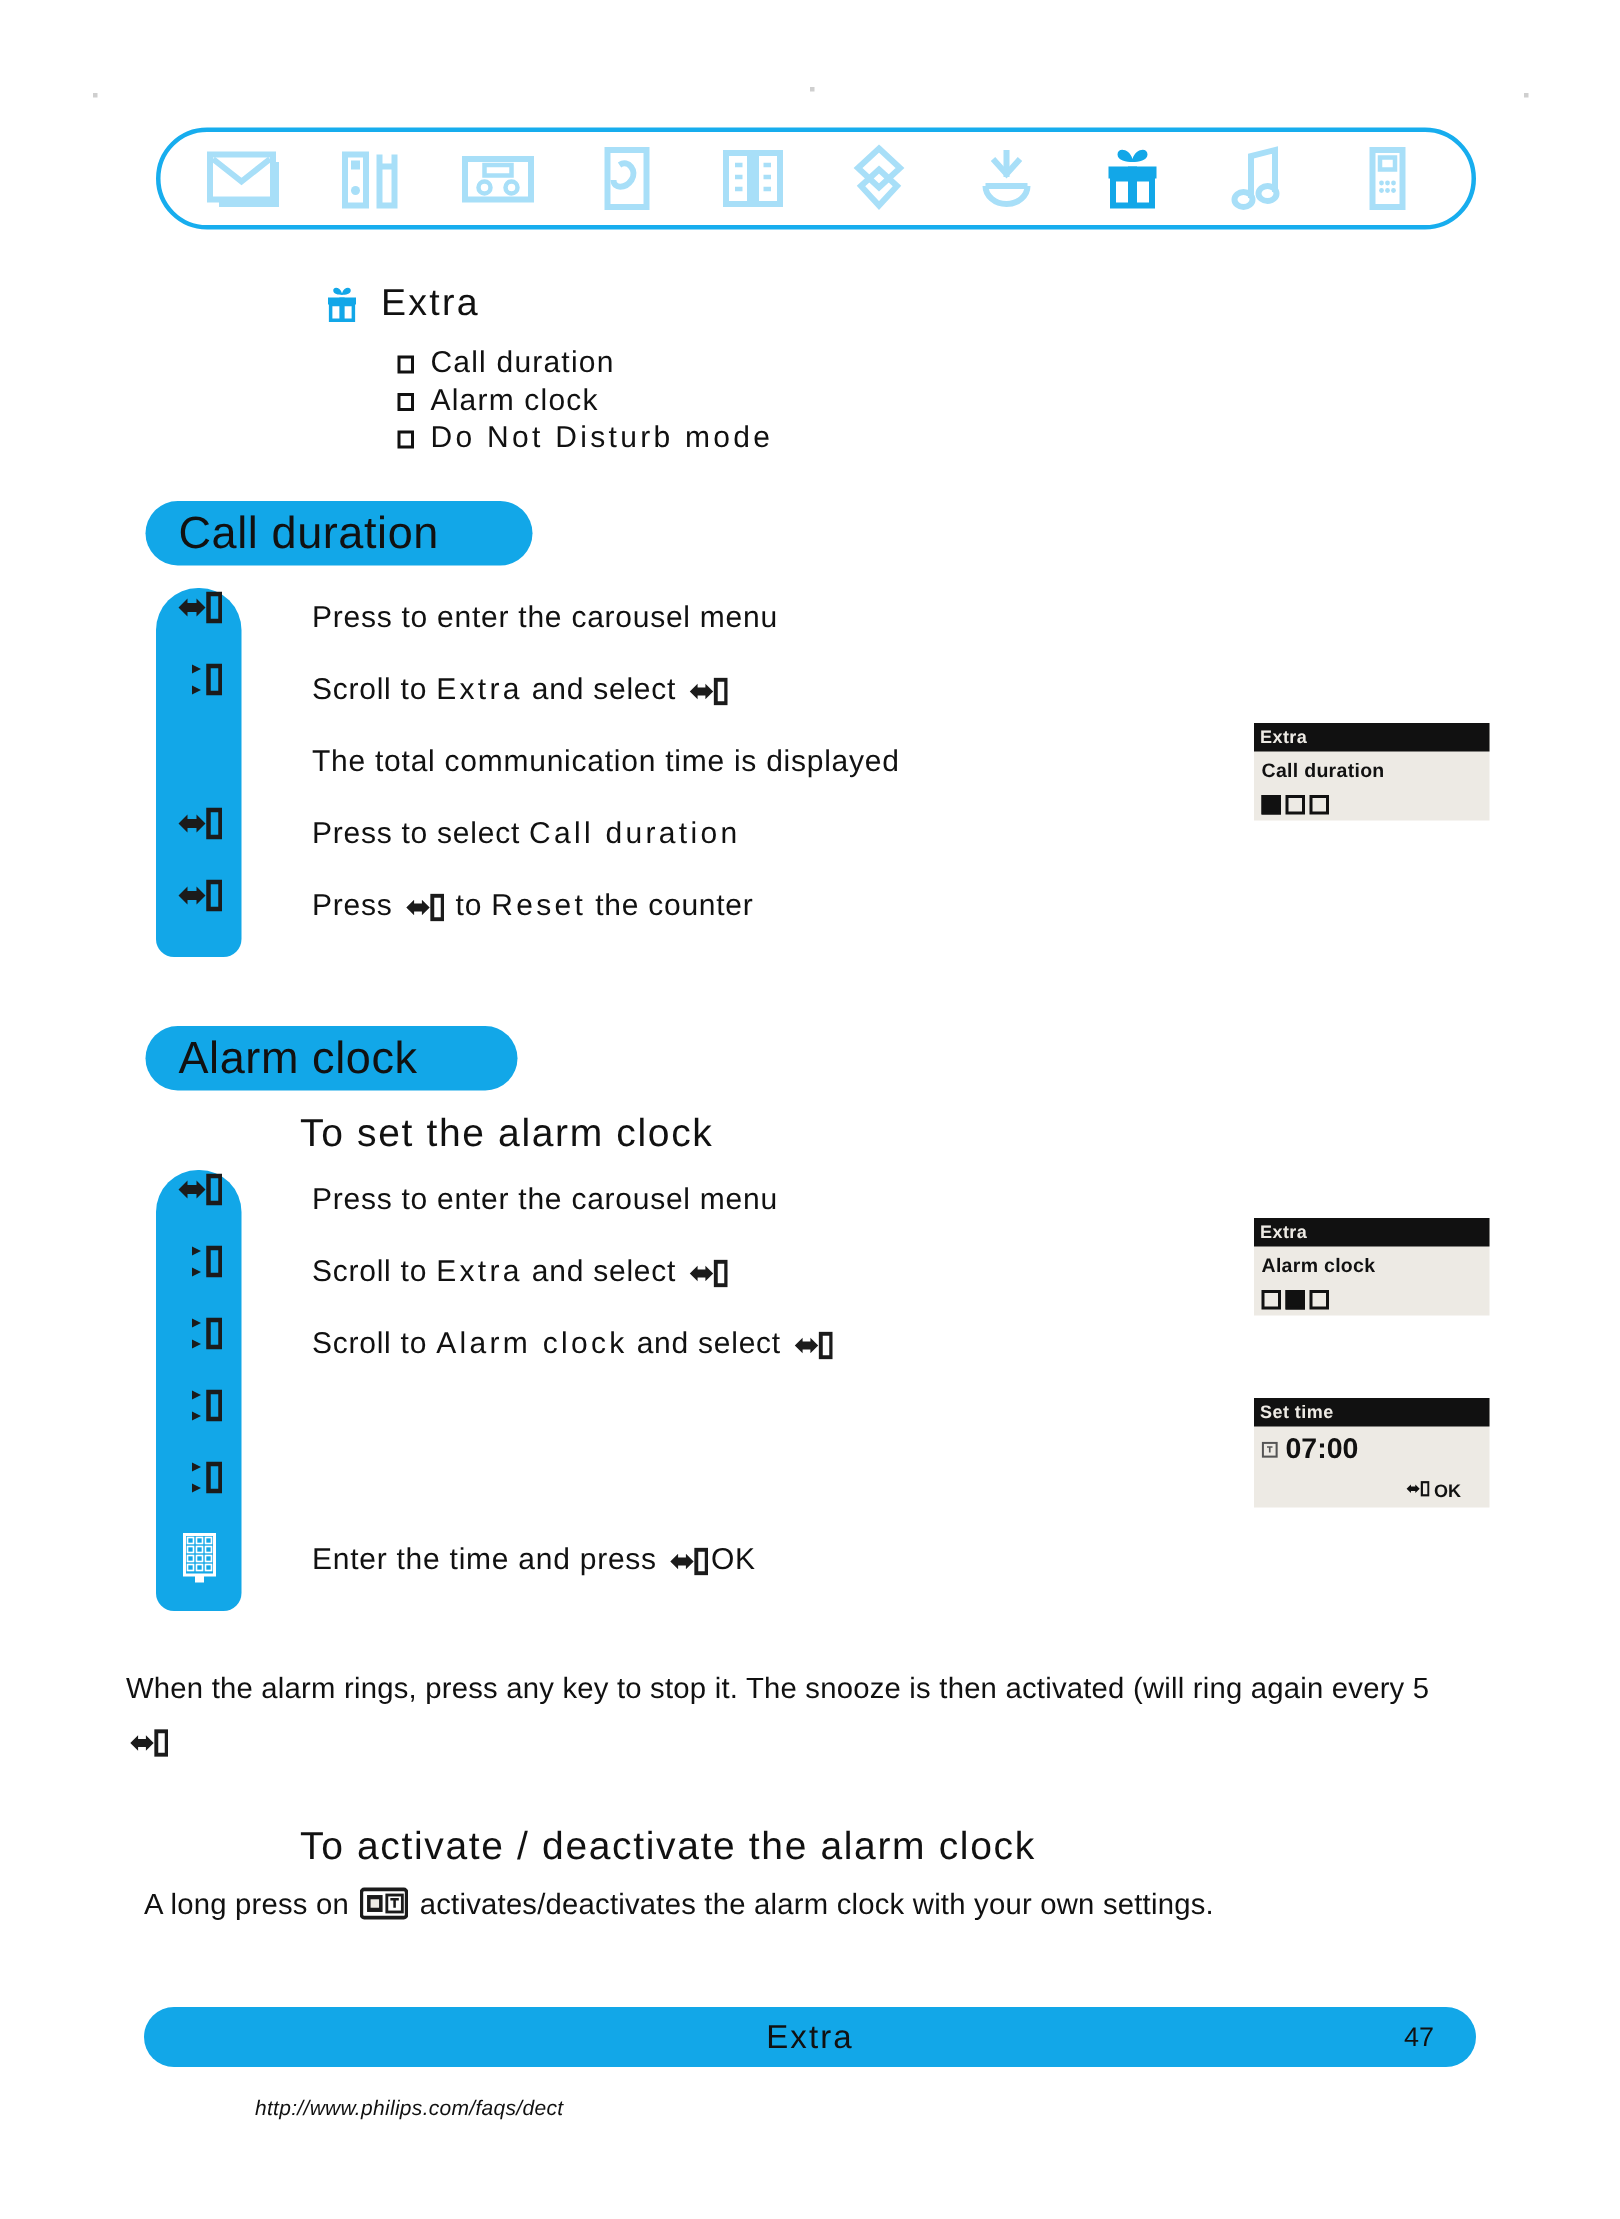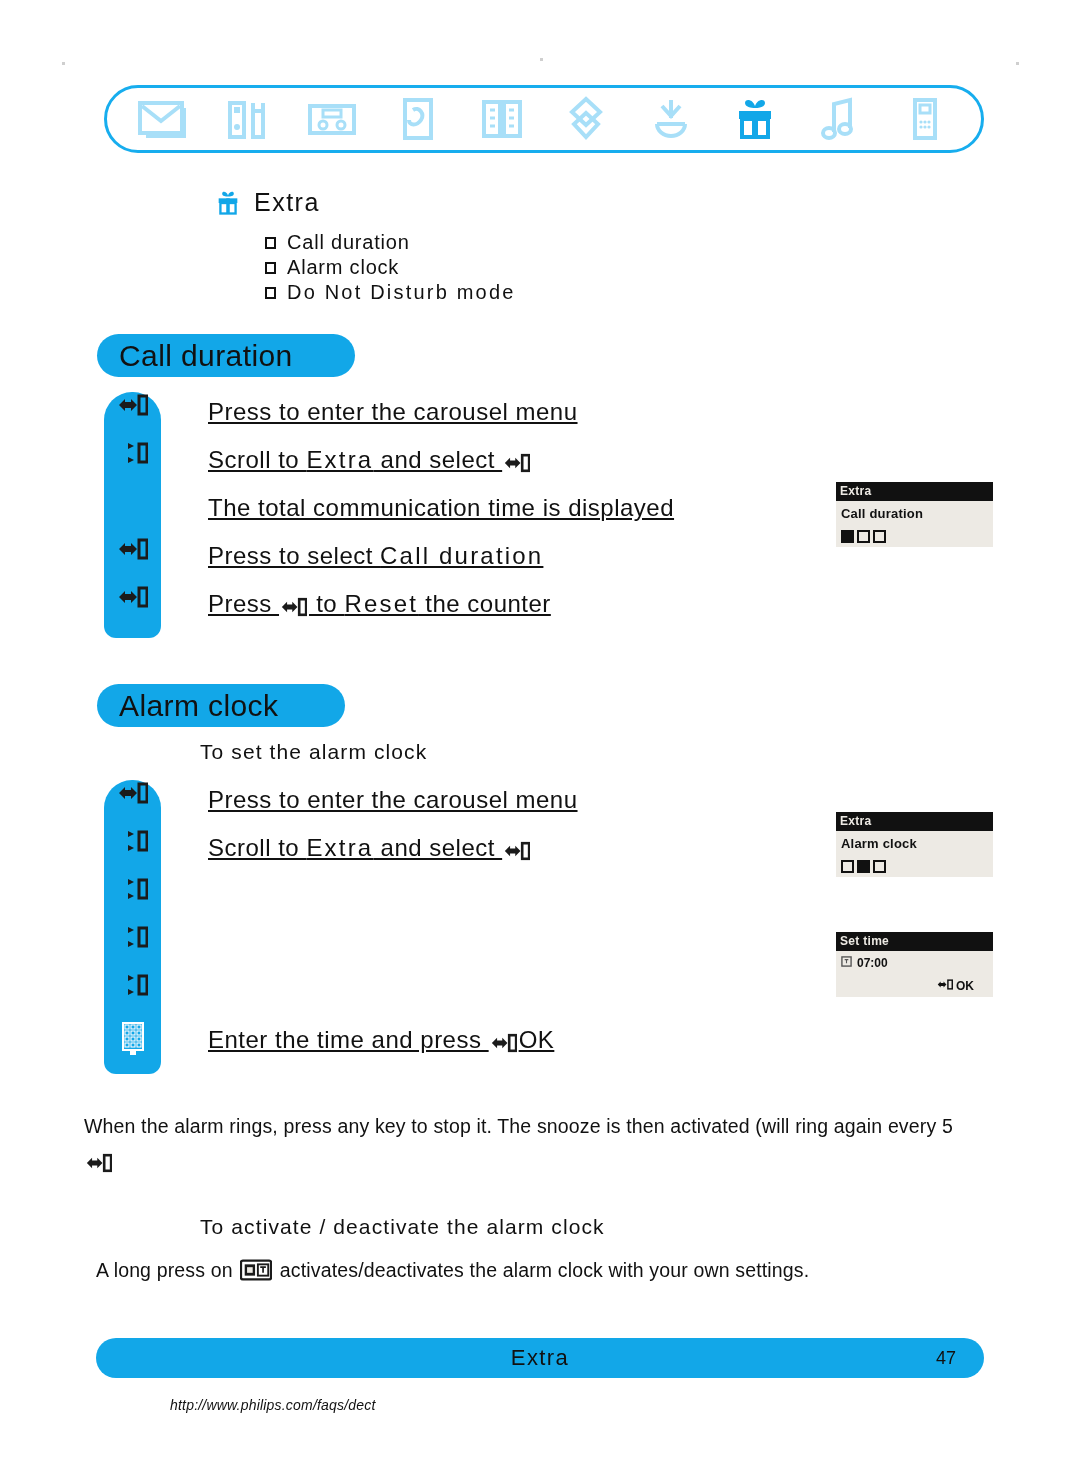--- a/index.html
+++ b/index.html
@@ -122,39 +122,38 @@
   .step .kcell {
     width: 57px;
     flex: none;
     display: flex;
     align-items: center;
     justify-content: center;
     padding-top: 2px;
   }
   .step .stext {
     padding-left: 47px;
-    font-size: 24px;
+    font-size: 20px;
     letter-spacing: 0.5px;
     line-height: 28px;
     padding-top: 6px;
     white-space: nowrap;
-    text-decoration: underline;
   }
   .mono-name {
     letter-spacing: 2.2px;
   }
 
   
   .keyglyph { display: inline-block; vertical-align: -5px; }
   .keyglyph.inline { margin: 0 2px; }
 
   
   .subhead {
     position: absolute;
-    font-size: 21px;
+    font-size: 26px;
     letter-spacing: 1.1px;
     color: #111;
   }
   #sub-setalarm { left: 200px; top: 740px; }
   #sub-activate { left: 200px; top: 1215px; }
 
   
   .para {
     position: absolute;
     font-size: 19.5px;
@@ -202,21 +201,21 @@
     height: 13px;
     border: 2px solid #111;
     box-sizing: border-box;
     background: #EDEAE4;
   }
   .lcd .dot.on { background: #111; }
   .lcd .lcd-time {
     display: flex;
     align-items: center;
     gap: 5px;
-    font-size: 12px;
+    font-size: 19px;
     font-weight: bold;
   }
   .lcd .lcd-soft {
     display: flex;
     justify-content: flex-end;
     align-items: center;
     gap: 3px;
     margin-top: 9px;
     font-size: 12px;
     font-weight: bold;
@@ -480,20 +479,24 @@
       </div>
       <div class="step">
         <div class="kcell">
           <span><svg width="30" height="22" viewBox="0 0 30 22">
               <path d="M12 2 a9 9 0 1 0 0 18 a9 9 0 0 1 0 -18 z" fill="#1b1b1b"></path>
               <path d="M10 1 L16 4 L10 7 z" fill="#1b1b1b"></path>
               <path d="M10 15 L16 18 L10 21 z" fill="#1b1b1b"></path>
               <rect x="21" y="2" width="8" height="18" fill="none" stroke="#1b1b1b" stroke-width="3"></rect>
             </svg></span>
         </div>
+        <div class="stext"><span>Scroll to </span><span class="mono-name">Alarm clock</span><span> and select </span><span class="keyglyph inline"><svg width="26" height="20" viewBox="0 0 30 22">
+              <path d="M1 11 L7 5 V8 H13 V5 L19 11 L13 17 V14 H7 V17 z" fill="#1b1b1b"></path>
+              <rect x="21" y="2" width="8" height="18" fill="none" stroke="#1b1b1b" stroke-width="3"></rect>
+            </svg></span></div>
       </div>
       <div class="step">
         <div class="kcell">
           <span><svg width="30" height="22" viewBox="0 0 30 22">
               <path d="M12 2 a9 9 0 1 0 0 18 a9 9 0 0 1 0 -18 z" fill="#1b1b1b"></path>
               <path d="M10 1 L16 4 L10 7 z" fill="#1b1b1b"></path>
               <path d="M10 15 L16 18 L10 21 z" fill="#1b1b1b"></path>
               <rect x="21" y="2" width="8" height="18" fill="none" stroke="#1b1b1b" stroke-width="3"></rect>
             </svg></span>
         </div>

